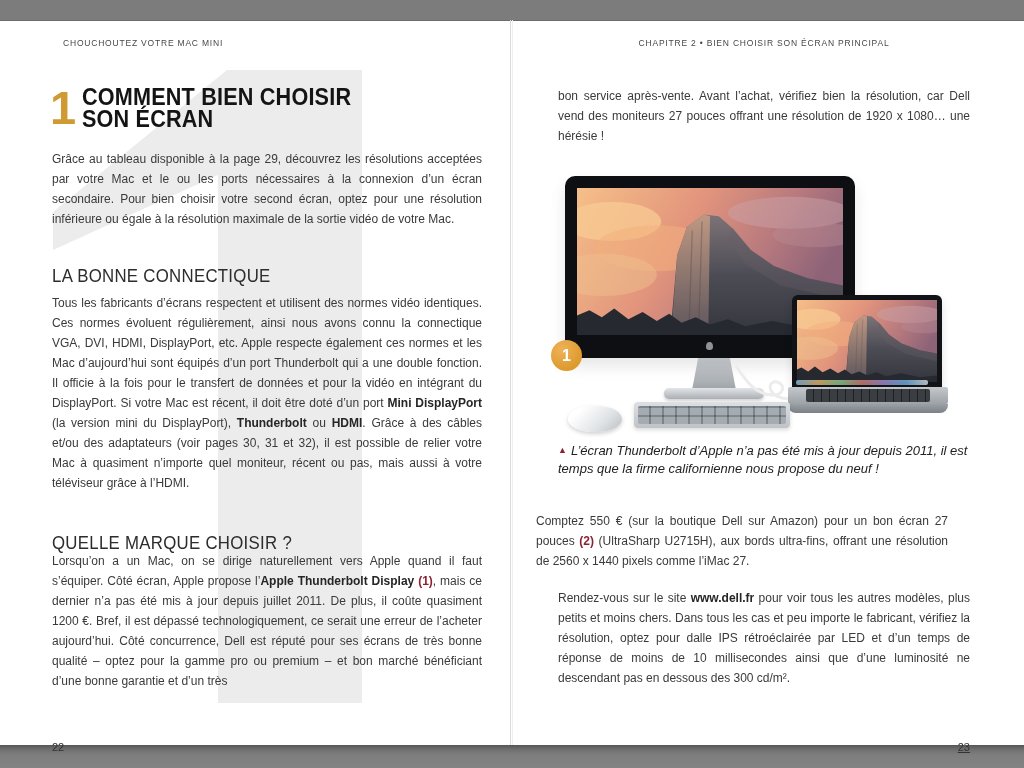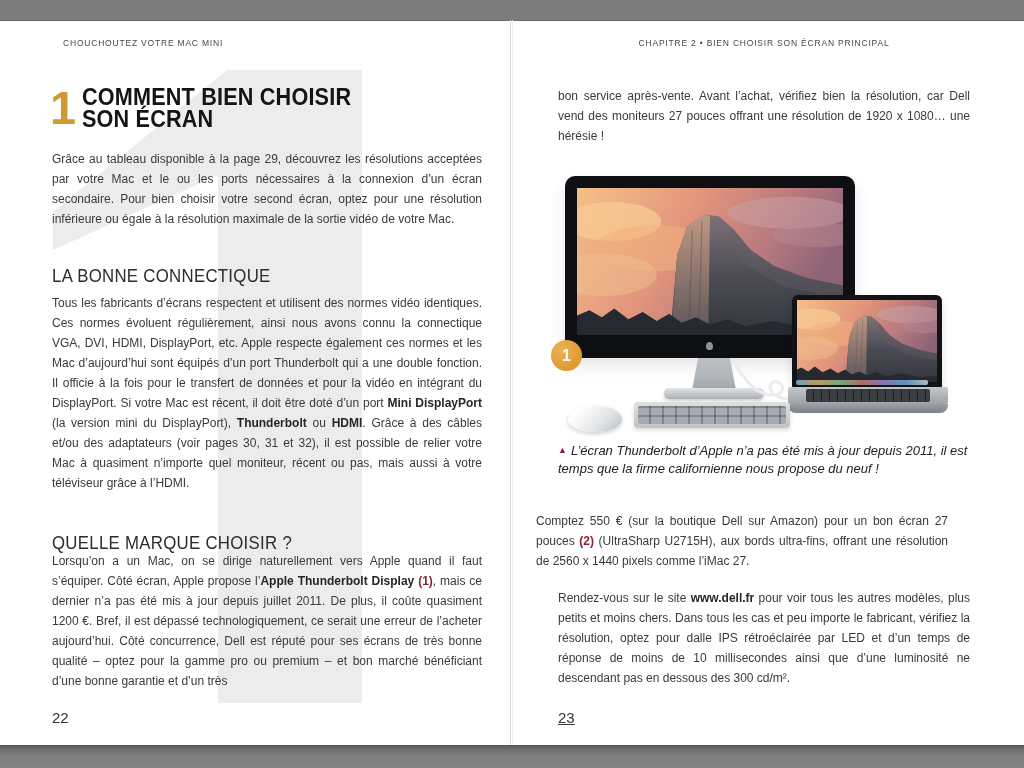--- a/index.html
+++ b/index.html
@@ -9,21 +9,21 @@
 
   
   .top-bar{left:0;top:0;width:1024px;height:20px;background:#7c7c7c;border-bottom:1px solid #6c6c6c;}
   .bottom-bar{left:0;top:745px;width:1024px;height:23px;
       background:linear-gradient(180deg,#555 0,#6d6d6d 4px,#7e7e7e 10px,#838383 100%);}
   .gutter{left:510px;top:20px;width:1px;height:725px;background:#d9d9d9;}
   .gutter2{left:512px;top:20px;width:1px;height:725px;background:#efefef;}
 
   
   .runhead{top:38px;font-size:8.5px;letter-spacing:.8px;color:#474747;}
-  .pagenum{top:709px;font-size:15px;color:#333;}
+  .pagenum{top:741px;font-size:11px;color:#333;}
 
   
   .watermark{left:53px;top:70px;}
 
   
   .chapter{left:50px;top:86px;display:flex;align-items:flex-start;}
   .chapter-num{font-size:47px;line-height:44px;font-weight:800;letter-spacing:-1px;}
   .chapter-title{margin-left:7px;font-size:23px;line-height:22px;font-weight:800;color:#141414;
       transform:scaleX(.94);transform-origin:left top;letter-spacing:.2px;}
 
@@ -181,14 +181,14 @@
     <div class="abs mouse"></div>
   </div>
 
   <div class="abs caption">
     <span class="cap-marker" style="color:#8A2232">▲</span><span>L’écran Thunderbolt d’Apple n’a pas été mis à jour depuis 2011, il est temps que la firme californienne nous propose du neuf !</span>
   </div>
 
   <div class="abs para" style="left:536px;top:511px;width:412px;"><span>Comptez 550 € (sur la boutique Dell sur Amazon) pour un bon écran 27 pouces </span><span class="b" style="color: rgb(138, 34, 50);">(2)</span><span> (UltraSharp U2715H), aux bords ultra-fins, offrant une résolution de 2560 x 1440 pixels comme l’iMac 27.</span></div>
   <div class="abs para" style="left:558px;top:588px;width:412px;"><span>Rendez-vous sur le site </span><span class="b">www.dell.fr</span><span> pour voir tous les autres modèles, plus petits et moins chers. Dans tous les cas et peu importe le fabricant, vérifiez la résolution, optez pour dalle IPS rétroéclairée par LED et d’un temps de réponse de moins de 10 millisecondes ainsi que d’une luminosité ne descendant pas en dessous des 300 cd/m².</span></div>
 
-  <div class="abs pagenum" style="left:558px;width:412px;text-align:left;text-decoration:underline;">23</div>
+  <div class="abs pagenum" style="left:558px;width:412px;text-align:right;text-decoration:underline;">23</div>
 </div>
 
 </body></html>

